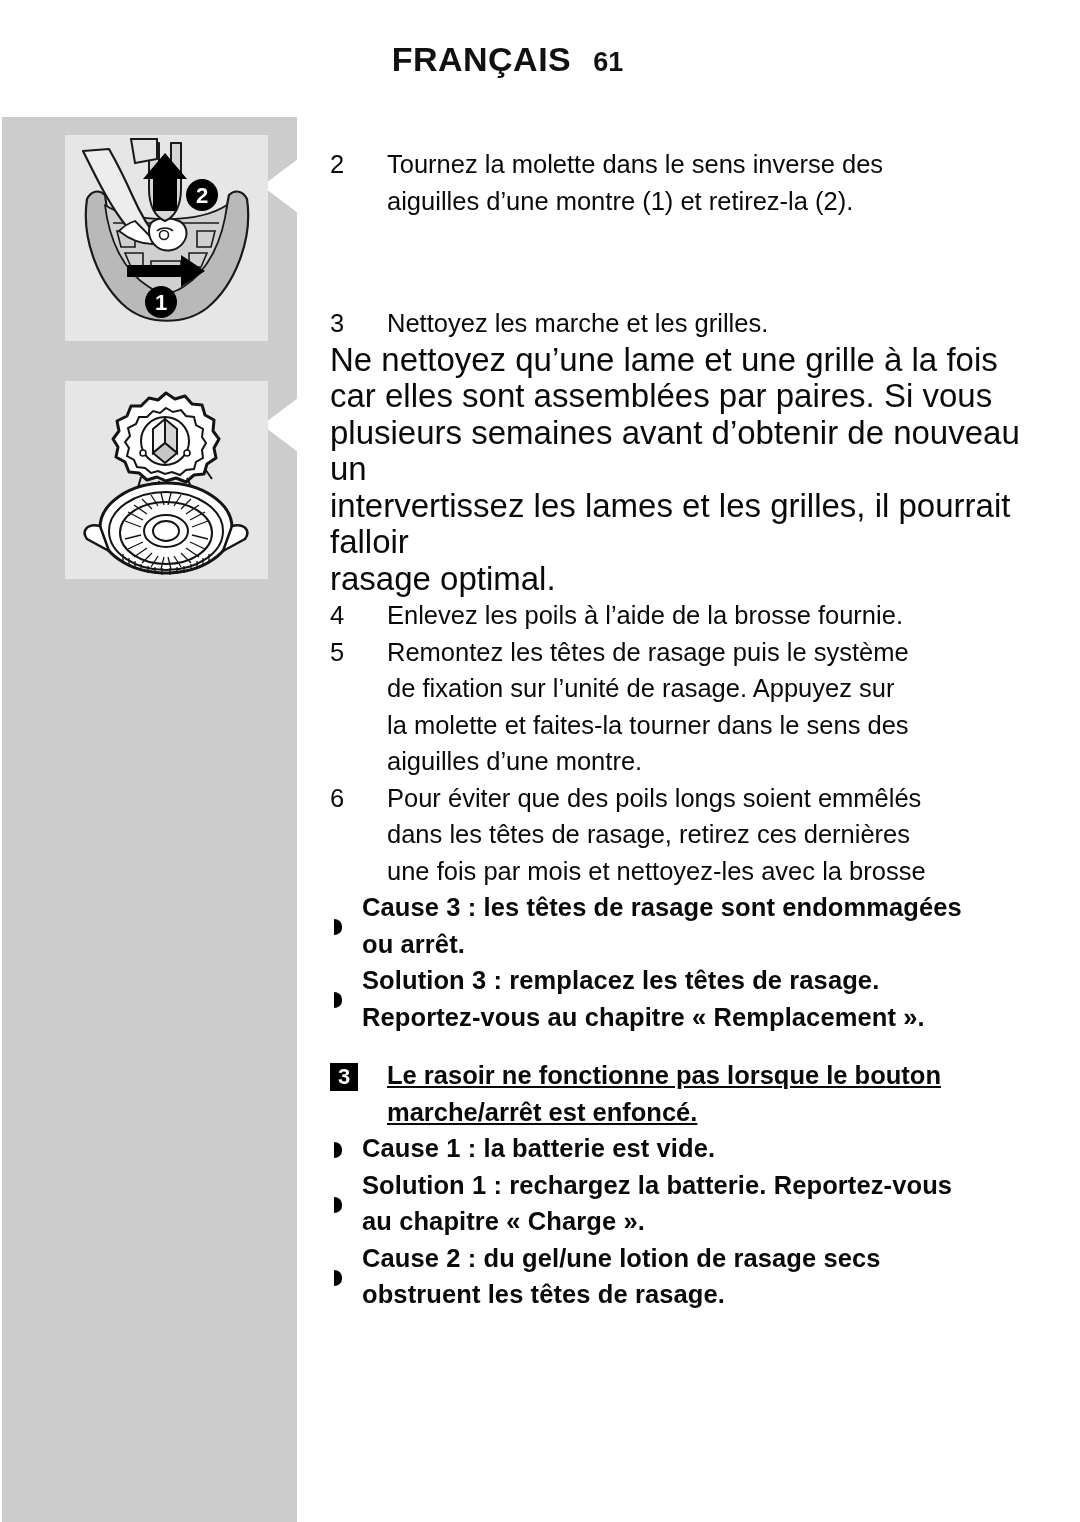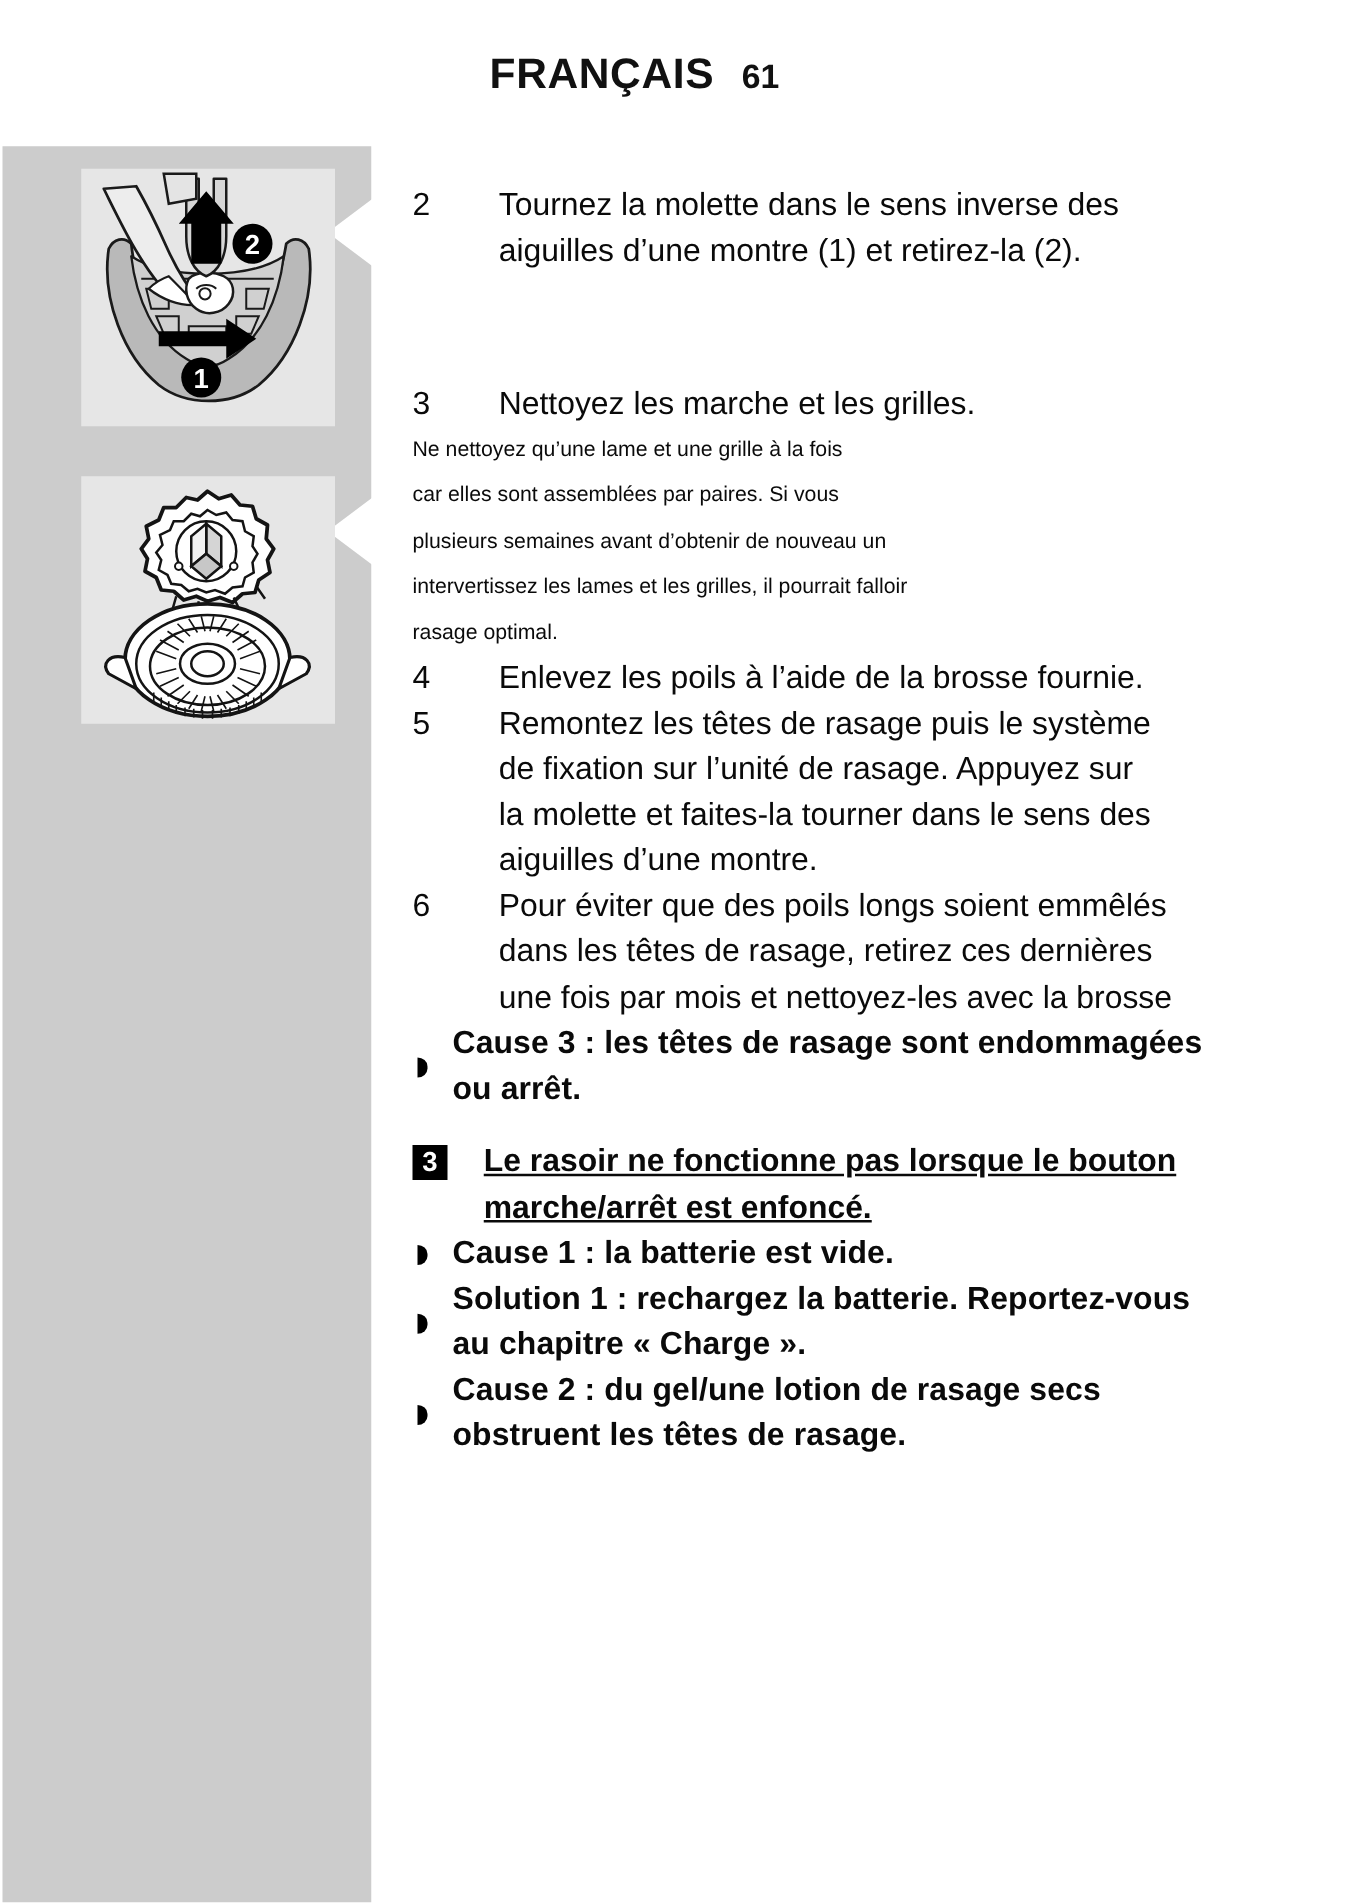--- a/index.html
+++ b/index.html
@@ -93,27 +93,26 @@
     align-items: flex-start;
   }
   .step-num {
     flex: 0 0 auto;
     width: 57px;
     font-size: 25.5px;
     line-height: 36.5px;
   }
   .step-body {
     flex: 1 1 auto;
-    margin-left: 12px;
   }
 
   
   .flush {
     margin: 0;
-    font-size: 17px;
+    font-size: 33px;
     line-height: 36.5px;
   }
 
   
   .bullet-row {
     display: flex;
     align-items: center;
   }
   .bullet-mark {
     flex: 0 0 auto;
@@ -339,20 +338,27 @@
   </div>
 
   <div class="bullet-row">
     <div class="bullet-mark"></div>
     <div class="bullet-text emph">
       <div>Cause 3 : les têtes de rasage sont endommagées</div>
       <div>ou arrêt.</div>
     </div>
   </div>
 
+  <div class="bullet-row">
+    <div class="bullet-mark"></div>
+    <div class="bullet-text emph">
+      <div>Solution 3 : remplacez les têtes de rasage.</div>
+      <div>Reportez-vous au chapitre « Remplacement ».</div>
+    </div>
+  </div>
 
   <div class="sp-22"></div>
 
   <div class="badge-row">
     <div class="badge-mark">
       <span class="badge-box">3</span>
     </div>
     <div class="badge-text">
       <div>Le rasoir ne fonctionne pas lorsque le bouton</div>
       <div>marche/arrêt est enfoncé.</div>

